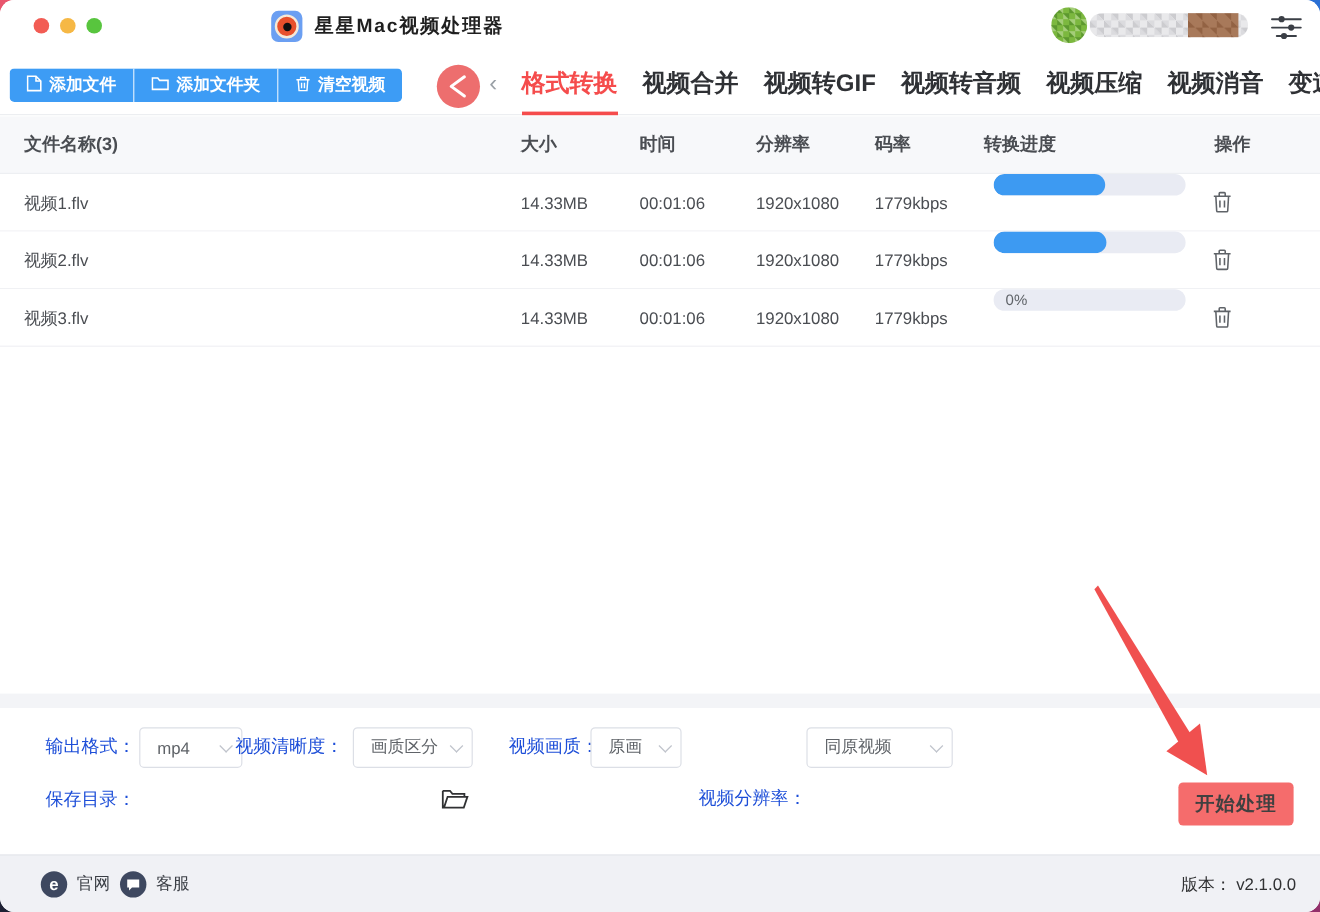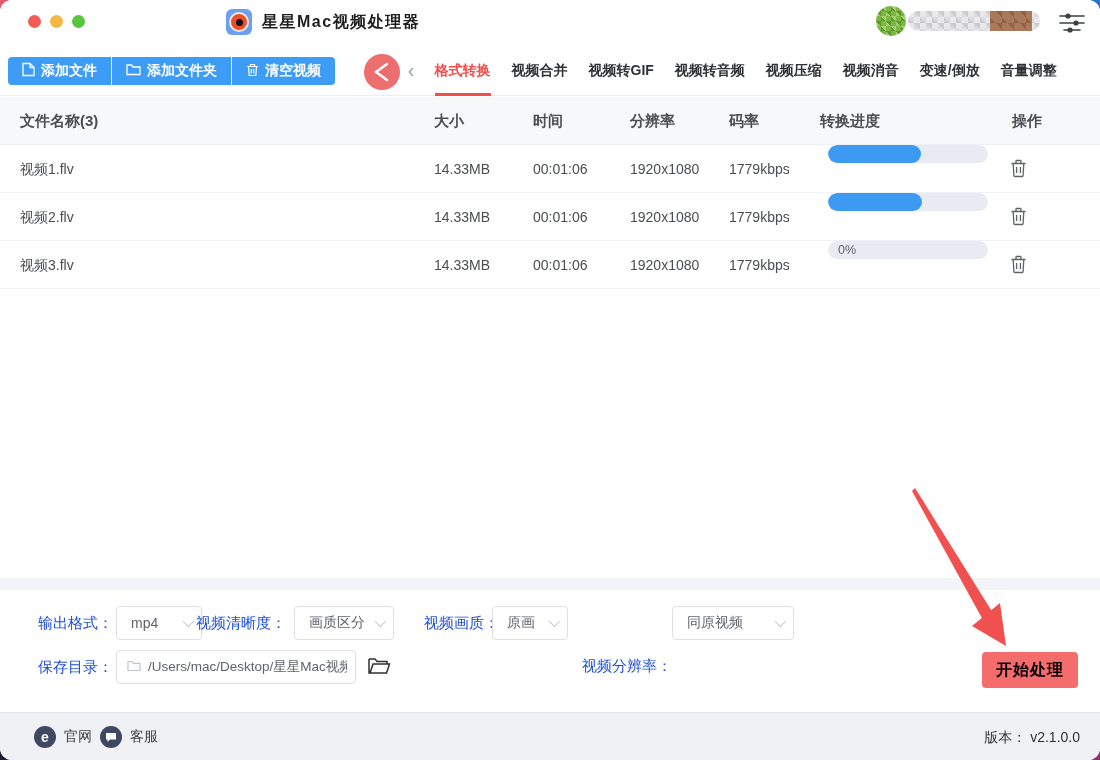--- a/index.html
+++ b/index.html
@@ -53,21 +53,21 @@
               border-bottom:1px solid #eceef1;text-decoration:underline; }
   .btn-group { position:absolute; left:8px; top:13px; display:flex; border-radius:4px; overflow:hidden; }
   .tb-btn { background:var(--accent,#3d9cf5); color:#fff; font-size:14px; font-weight:600;
             height:28px; padding:0 14px; display:flex; align-items:center; gap:6px;
             border:none; cursor:pointer; border-right:1px solid rgba(255,255,255,.85); }
   .tb-btn:last-child { border-right:none; }
   .tabs { position:absolute; left:398px; right:0; top:0; height:52px; display:flex;
           align-items:center; }
   .nav-arrow { color:#9aa0a6; font-size:20px; width:26px; text-align:center; cursor:pointer;
           line-height:52px; flex:0 0 auto; }
-  .tab { font-size:14px; font-weight:600; color:#2f3135; height:52px; line-height:52px;
+  .tab { font-size:20px; font-weight:600; color:#2f3135; height:52px; line-height:52px;
          margin:0 10.5px; cursor:pointer; position:relative; white-space:nowrap; }
   .tab.active { color:var(--red,#f54c4c); }
   .tab.active::after { content:""; position:absolute; left:0; right:0; bottom:0; height:3px;
          background:var(--red,#f54c4c); }
 
   
   .table { position:absolute; top:97px; left:0; right:0; }
   .thead { position:relative; height:48px; background:#f7f8fa; border-bottom:1px solid #edeff2;
            font-size:15px; font-weight:600; color:#4a4d52; }
   .thead span, .trow span { position:absolute; top:0; line-height:48px; }
@@ -102,21 +102,21 @@
   .lab3{left:424px;top:16px;} .sel3{left:492px;top:16px;width:76px;}
   .lab4{left:582px;top:16px;margin-top:43px;} .sel4{left:672px;top:16px;width:122px;}
   .lab5{left:38px;top:60px;}
   .path-input { position:absolute; left:116px; top:60px; width:240px; height:34px;
             border:1px solid #dcdfe6; border-radius:4px; display:flex; align-items:center;
             padding:0 8px 0 10px; gap:7px; }
   .path-text { font-size:13.5px; color:#5f6368; white-space:nowrap; overflow:hidden; flex:1; }
   .browse-btn { position:absolute; left:366px; top:64px; width:26px; height:26px; background:none;
             border:none; cursor:pointer; padding:0; }
   .start-btn { position:absolute; right:22px; top:62px; width:96px; height:36px;
-            background:var(--start,#f56c6c); color:#000000; font-size:16px; font-weight:700;
+            background:var(--start,#f56c6c); color:#404040; font-size:16px; font-weight:700;
             border:none; border-radius:4px; cursor:pointer; letter-spacing:1px;
             font-family:inherit; }
 
   
   .footer { position:absolute; left:0; right:0; top:712px; height:48px; background:#f0f1f5;
             border-top:1px solid #e5e7ec; }
   .f-item { position:absolute; top:0; height:48px; display:flex; align-items:center; gap:8px;
             cursor:pointer; font-size:14px; color:#3b3f46; }
   .f-site { left:34px; } .f-support { left:100px; }
   .f-circle { width:22px; height:22px; border-radius:50%; background:var(--dark,#3e4860);
@@ -286,28 +286,20 @@
       <i class="chev"></i>
     </div>
 
     <span class="p-label lab4">视频分辨率：</span>
     <div class="select sel4">
       <span>同原视频</span>
       <i class="chev"></i>
     </div>
 
     <span class="p-label lab5">保存目录：</span>
-    <div class="path-input">
-      <span>
-        <svg width="14" height="12" viewBox="0 0 14 12" fill="none" stroke="#c0c4cc" stroke-width="1.2">
-          <path d="M1 1.5h4l1.3 1.8H13v7.2H1z"></path>
-        </svg>
-      </span>
-      <span class="path-text">/Users/mac/Desktop/星星Mac视频</span>
-    </div>
     <button class="browse-btn">
       <svg width="24" height="20" viewBox="0 0 24 20" fill="none" stroke="#303133" stroke-width="1.5">
         <path d="M2 3h6l2 2.5h10v3M2 3v14h17.5l3-9H6l-3 9"></path>
       </svg>
     </button>
 
     <button class="start-btn">开始处理</button>
   </div>
 
   <div class="footer">

